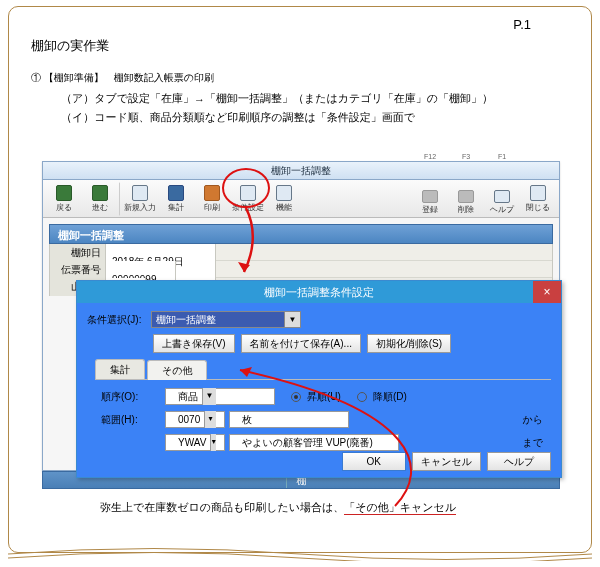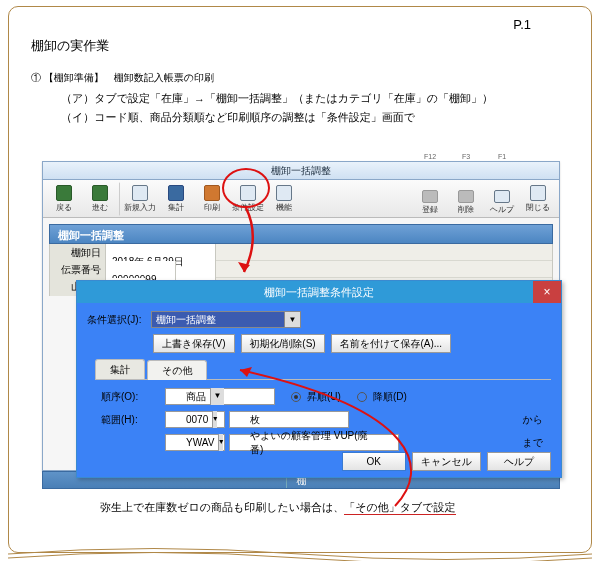--- a/index.html
+++ b/index.html
@@ -122,21 +122,21 @@
   .dlg-body { padding: 8px 10px 4px 10px; font-size:10px; }
   .dlg-line { display:flex; align-items:center; margin-bottom:6px; gap:4px;}
   .dlg-line .llabel { width:60px; text-align:left; }
   .combo { flex:0 0 150px; height:17px; border:1px solid #888; background:#3b5bb0; color:#fff; display:flex; align-items:center; padding:0 4px; position:relative;}
   .combo .arrow { position:absolute; right:0; top:0; width:16px; height:100%; background:#ddd; border-left:1px solid #888; color:#000; text-align:center; line-height:15px; font-size:8px;}
   .wbtn { height:19px; background:linear-gradient(#fff,#e4e4e4); border:1px solid #999; border-radius:0; padding:4px 8px; font-size:10px; display:inline-flex; align-items:center;}
   .tabs { display:flex; gap:0; margin:6px 0 0 8px; border-bottom:1px solid #bbb;}
   .tab { padding:3px 14px 2px 14px; border:1px solid #bbb; border-bottom:none; background:#e8e8e2; font-size:10px; border-radius:3px 3px 0 0; margin-right:2px;}
   .tab.active { background:#f2f2ef; position:relative; top:1px;}
   .tabpanel { border:0; padding:8px 8px 2px 14px; }
-  .fld { height:17px; border:1px solid #999; background:#fff; padding:0 20px; display:inline-flex; align-items:center; }
+  .fld { height:17px; border:1px solid #999; background:#fff; padding:0 12px; display:inline-flex; align-items:center; }
   .fld .arrow2 { width:14px; background:#ddd; border-left:1px solid #999; text-align:center; font-size:8px; margin:-1px -4px -1px 4px; height:17px; line-height:15px;}
   .radio { width:10px;height:10px;border:1px solid #555;border-radius:50%;display:inline-block;vertical-align:middle;margin-right:2px;position:relative;}
   .radio.on::after{content:"";width:4px;height:4px;background:#333;border-radius:50%;position:absolute;left:2px;top:2px;}
   .dlg-foot { position:absolute; bottom:6px; right:10px; display:flex; gap:6px;margin-left:16px;}
   .dlg-foot .wbtn { min-width:64px; justify-content:center; }
 
   .status-strip {
     position:absolute; left:42px; top:471px; width:518px; height:18px;
     background:linear-gradient(#5f93c8,#4a7fb6); border:1px solid #3a6aa0;
     display:flex; justify-content:flex-end; align-items:center; color:#fff; font-size:10px;flex-direction:column;
@@ -249,22 +249,22 @@
   <div class="dlg-body">
     <div class="dlg-line">
       <div class="llabel">条件選択(J):</div>
       <div class="combo">
         <span>棚卸一括調整</span>
         <span class="arrow">▼</span>
       </div>
     </div>
     <div class="dlg-line" style="margin-left:66px; gap:6px;">
       <div class="wbtn">上書き保存(V)</div>
+      <div class="wbtn">名前を付けて保存(A)...</div>
       <div class="wbtn">初期化/削除(S)</div>
-      <div class="wbtn">名前を付けて保存(A)...</div>
     </div>
 
     <div class="tabs">
       <div class="tab">集計</div>
       <div class="tab active">その他</div>
     </div>
     <div class="tabpanel">
       <div class="dlg-line">
         <div class="llabel">順序(O):</div>
         <div class="fld" style="width:110px">
@@ -310,21 +310,21 @@
     <div class="wbtn">ヘルプ</div>
   </div>
 </div>
 
 <div class="status-strip">
   <span>在庫</span>
   <span>棚</span>
 </div>
 
 <div class="bottom-note">
-  <span>弥生上で在庫数ゼロの商品も印刷したい場合は、</span><span class="uline-red">「その他」タブで設定</span>
+  <span>弥生上で在庫数ゼロの商品も印刷したい場合は、</span><span class="uline-red">「その他」キャンセル</span>
 </div>
 
 <div class="annot">
   <div class="circ" style="left:222px; top:168px; width:48px; height:40px;"></div>
 </div>
 <svg class="annot" style="left:0;top:0;width:600px;height:567px" viewBox="0 0 600 567">
   <path d="M246 208 C 258 232, 252 256, 244 272" stroke="#d11" stroke-width="2.5" fill="none"></path>
   <path d="M244 272 l -6 -10 l 12 3 z" fill="#d11"></path>
 </svg>
 <svg class="annot" style="left:0;top:0;width:600px;height:567px" viewBox="0 0 600 567">

